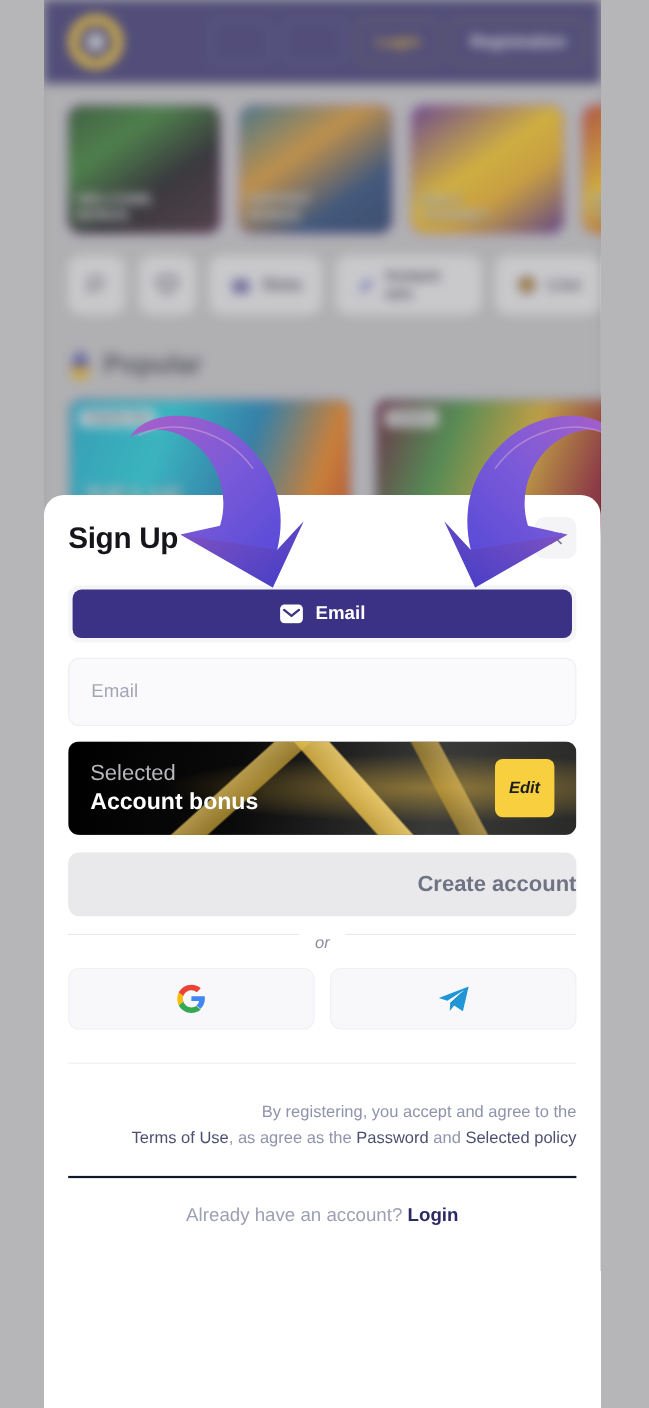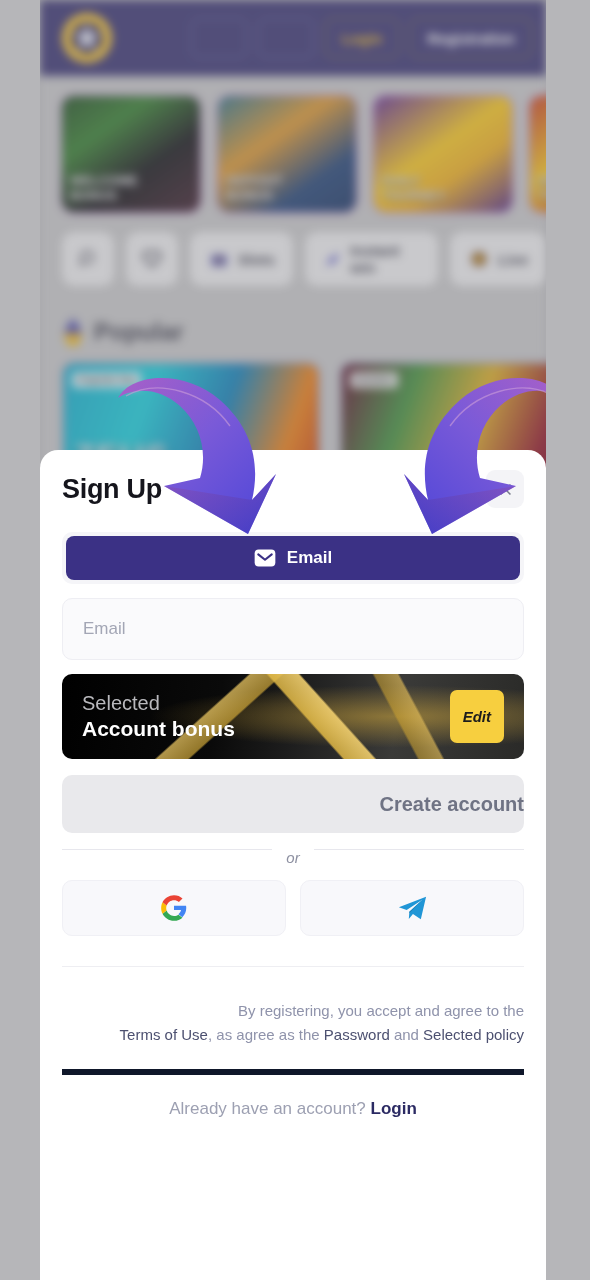--- a/index.html
+++ b/index.html
@@ -189,21 +189,21 @@
     justify-content: center; cursor: pointer;
   }
 
   .legal {
     margin-top: 30px; padding-top: 32px; border-top: 1px solid #eeeef2;
     text-align: right; font-size: 15px; color: #8f93ab; line-height: 1.6;
   }
   .legal a { color: #4c5070; text-decoration: none; cursor: pointer; }
 
   .footer {
-    margin-top: 22px; padding-top: 24px; border-top: 6px solid #0f172a;
+    margin-top: 22px; padding-top: 24px; border-top: 2px solid #0f172a;
     text-align: center; font-size: 17px; color: #9da0b2;
   }
   .footer a { color: #2b2a63; font-weight: bold; text-decoration: none; cursor: pointer; }
 </style>
 </head>
 <body>
 
 <div class="screen">
 
   <div class="bg-page">

